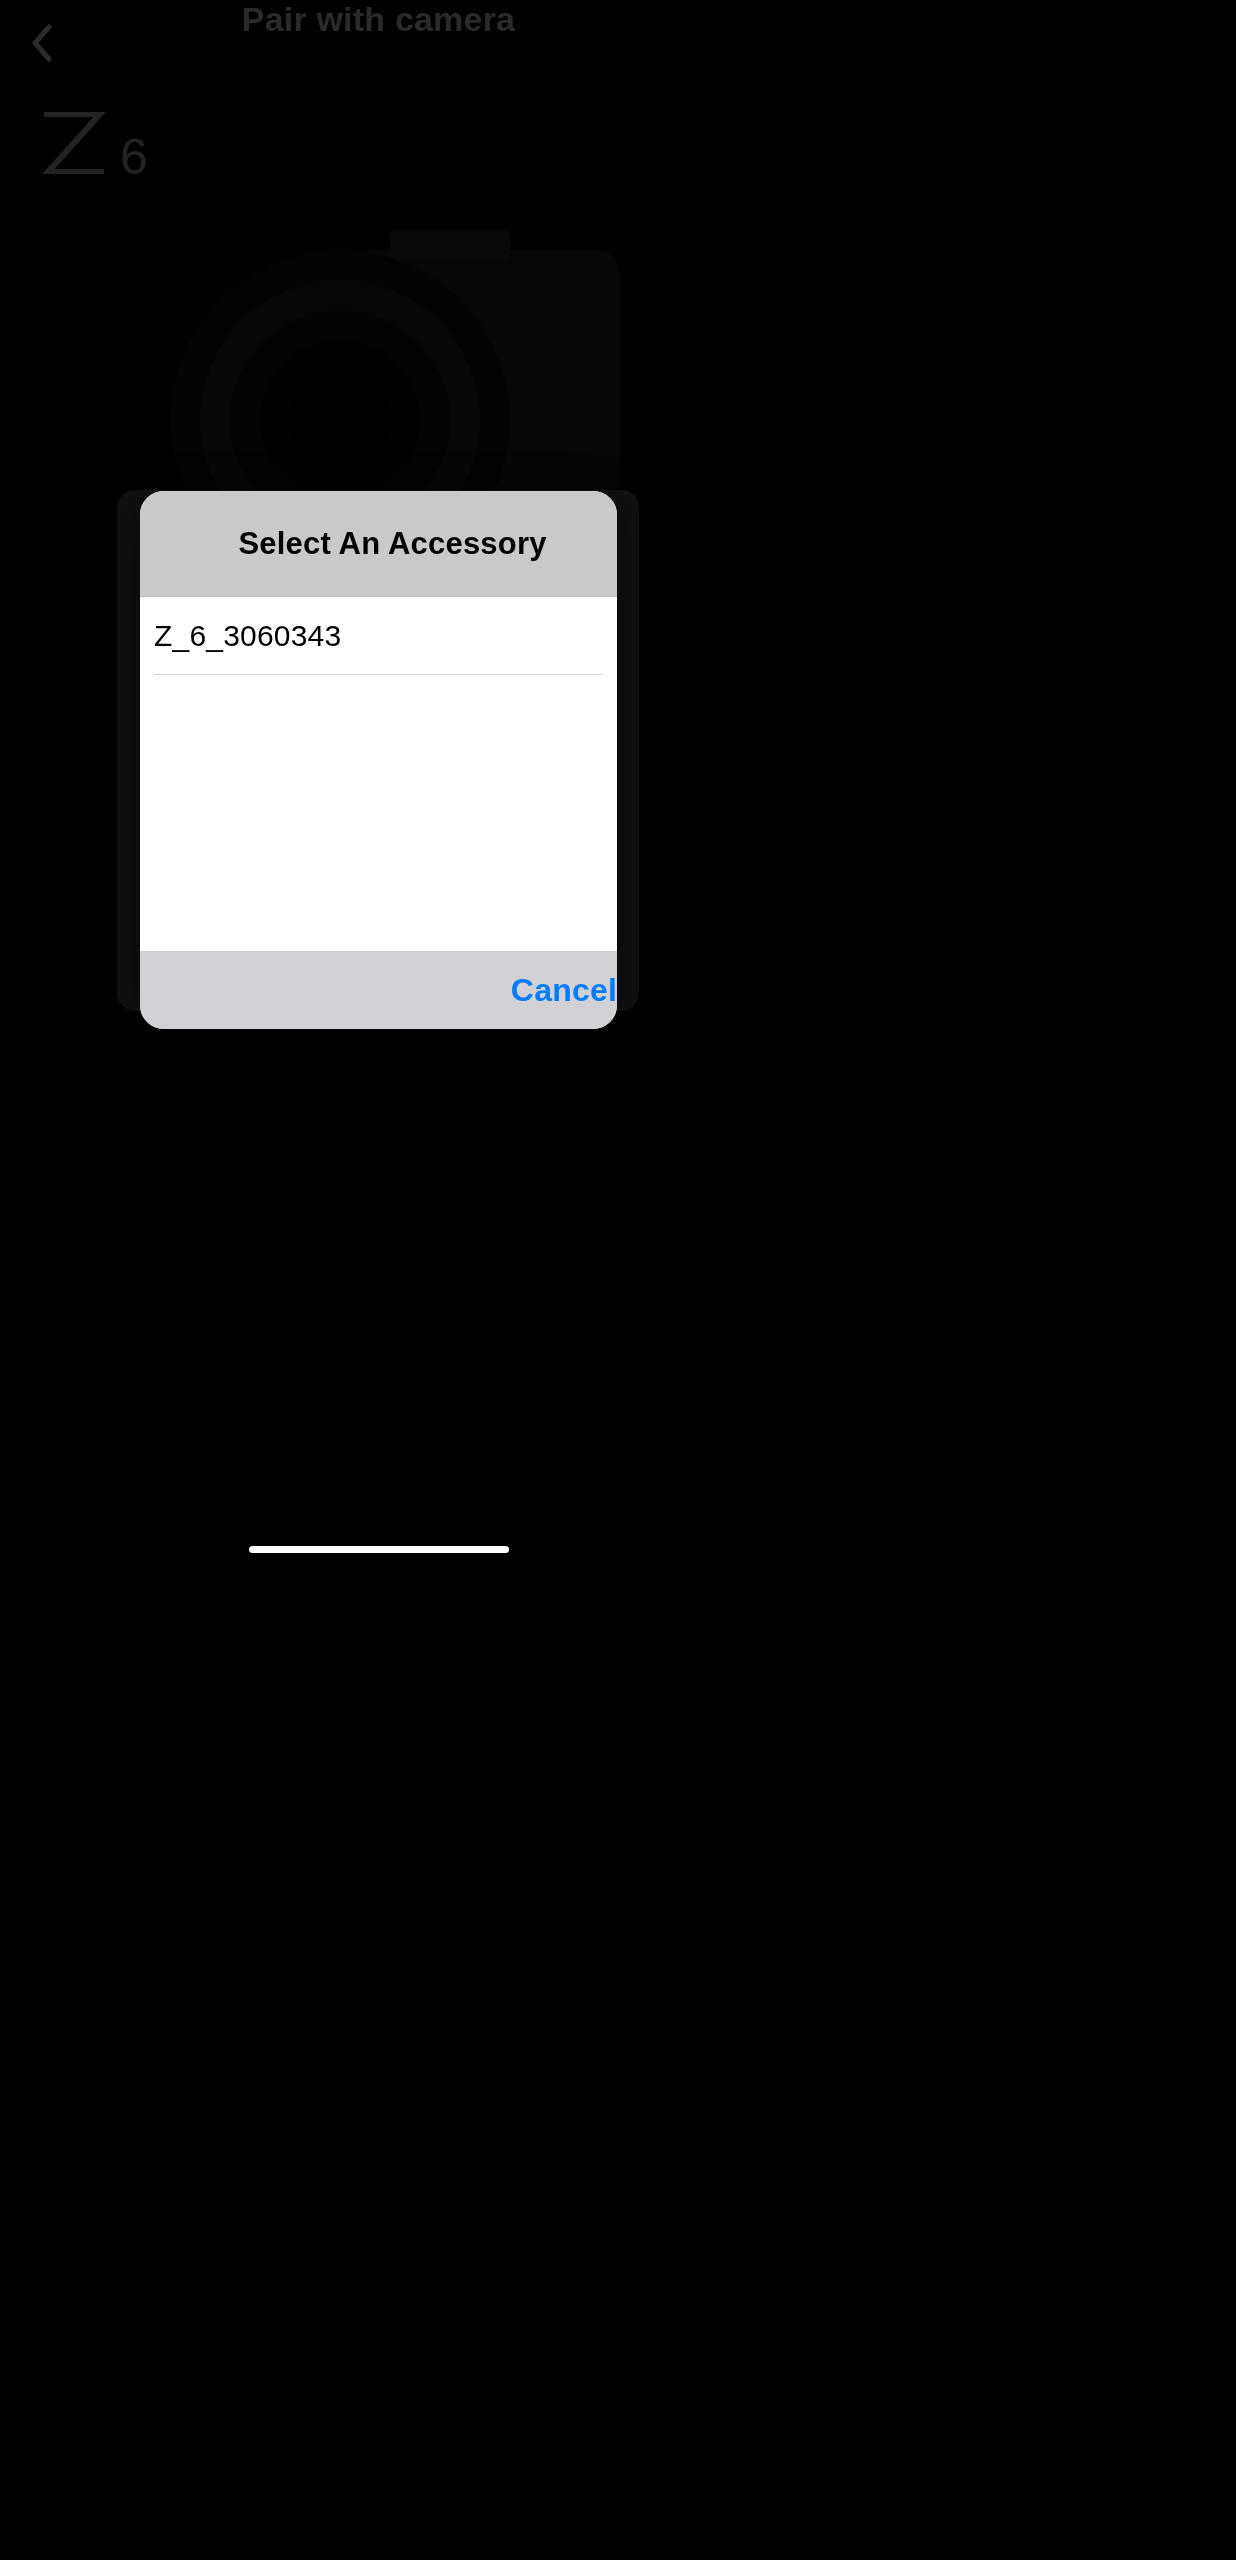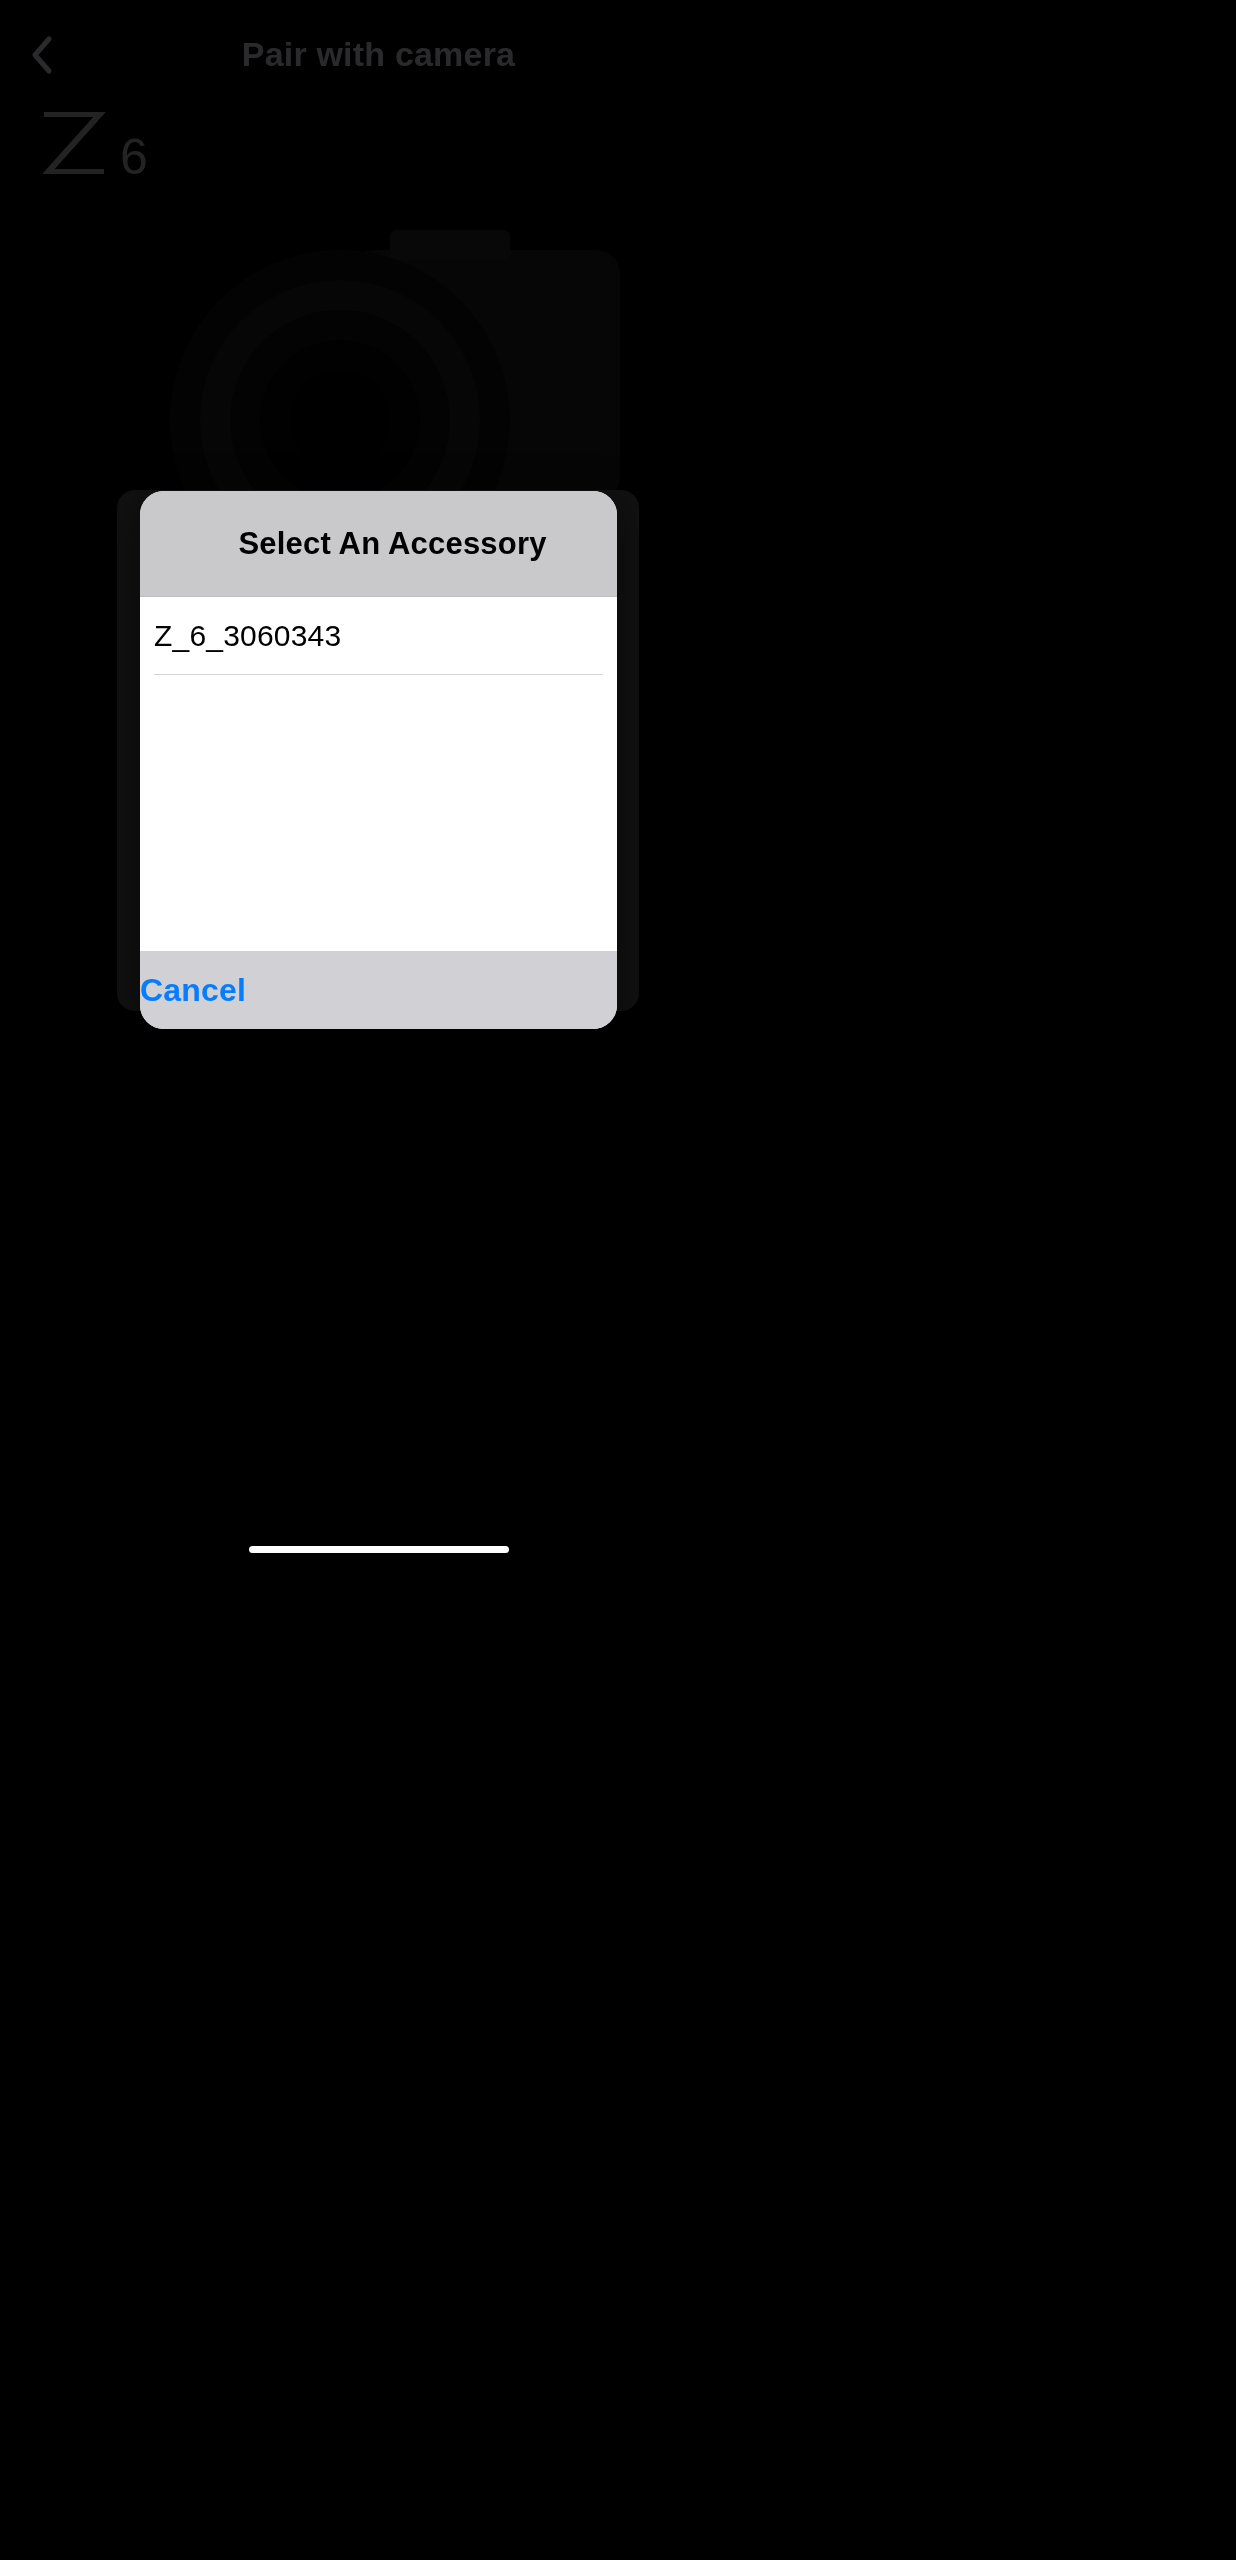--- a/index.html
+++ b/index.html
@@ -24,26 +24,25 @@
       background: #000;
     }
     .bg-dim-overlay {
       position: absolute;
       inset: 0;
       background: rgba(0,0,0,0.7);
       z-index: 5;
     }
     .nav-bar {
       position: absolute;
-      top: 12px;
+      top: 0;
       left: 0;
       right: 0;
       height: 85px;
       display: flex;
-      align-items: center;
       justify-content: center;
     }
     .back-btn {
       position: absolute;
       left: 16px;
       top: 0;
       height: 85px;
       width: 50px;
       display: flex;
       align-items: center;
@@ -141,21 +140,21 @@
       color: #000;
       border-bottom: 1px solid #d5d5d8;
       letter-spacing: 0.2px;
       cursor: pointer;
     }
     .modal-footer {
       height: 78px;
       background: #d1d1d5;
       display: flex;
       align-items: center;
-      justify-content: flex-start;
+      justify-content: flex-end;
       cursor: pointer;
     }
     .cancel-label {
       color: #067dff;
       font-size: 32px;
       font-weight: 600;
       letter-spacing: 0.2px;
     }
 
     

